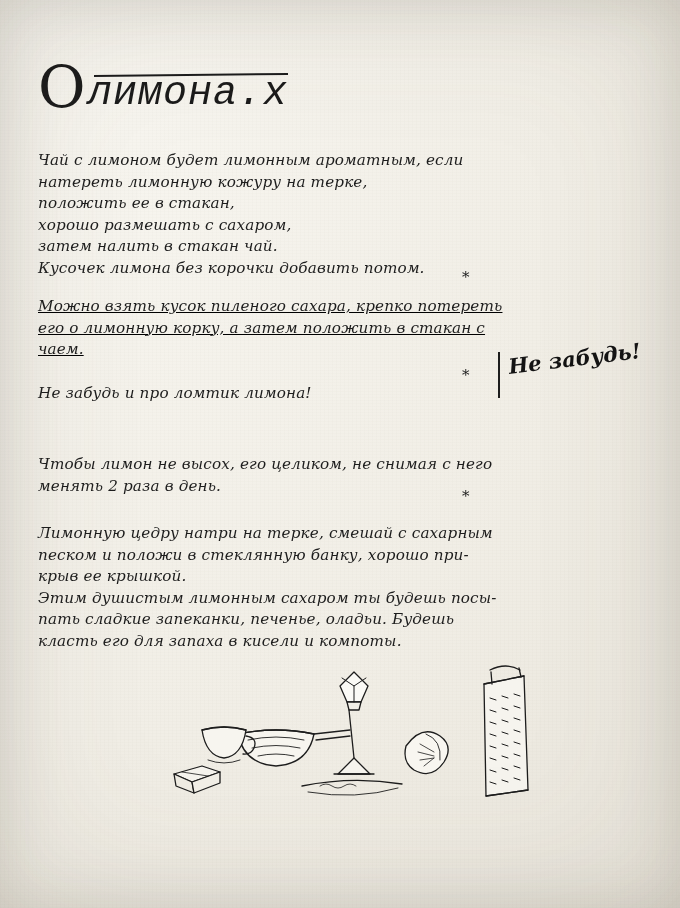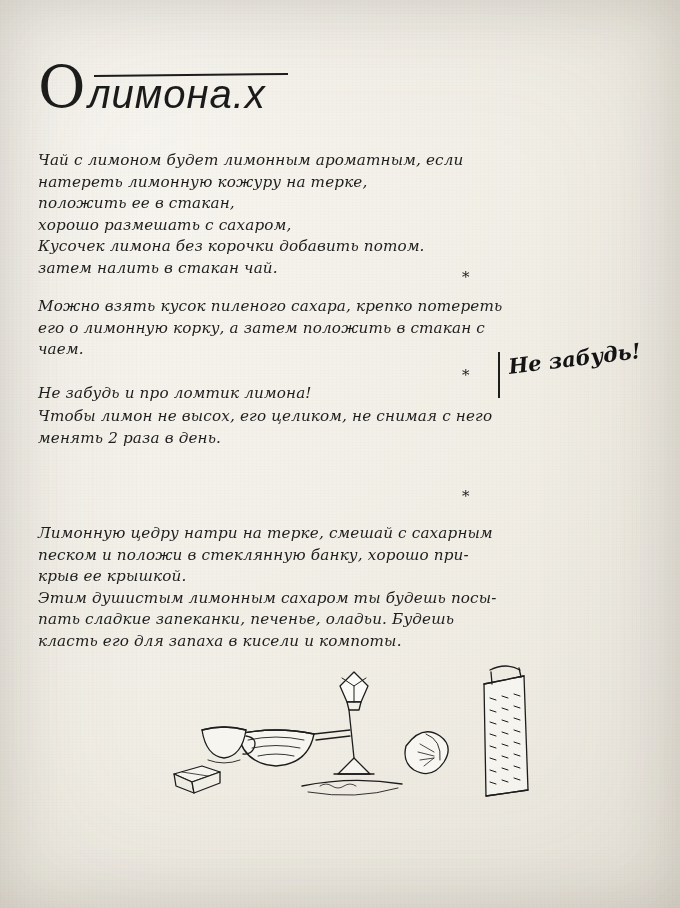--- a/index.html
+++ b/index.html
@@ -62,21 +62,21 @@
     font-family: "DejaVu Serif", serif;
     font-size: 58px;
     line-height: 58px;
     color: #1b1b1b;
     font-weight: 400;
   }
   .title-rest {
     position: absolute;
     left: 50px;
     top: 10px;
-    font-family: Liberation Sans, sans-serif;
+    font-family: Liberation Mono, monospace;
     font-style: italic;
     font-size: 40px;
     line-height: 44px;
     letter-spacing: 1px;
     color: #1b1b1b;
   }
   .title-underline {
     position: absolute;
     left: 56px;
     top: 12px;
@@ -160,44 +160,44 @@
       <span class="title-o">О</span>
       <span class="title-underline"></span>
       <span class="title-rest">лимона.х</span>
     </div>
 
     <div class="para" style="top:150px;">
       <p class="nojust">Чай с лимоном будет лимонным ароматным, если</p>
       <p class="nojust">натереть лимонную кожуру на терке,</p>
       <p class="nojust">положить ее в стакан,</p>
       <p class="nojust">хорошо размешать с сахаром,</p>
+      <p class="nojust">затем налить в стакан чай.</p>
       <p class="nojust">Кусочек лимона без корочки добавить потом.</p>
-      <p class="nojust">затем налить в стакан чай.</p>
     </div>
 
     <div class="aster" style="left:462px; top:268px;">*</div>
 
-    <div class="para" style="top:296px; width:510px;">
+    <div class="para" style="top:296px; width:510px;text-decoration:underline;">
       <p>Можно взять кусок пиленого сахара, крепко потереть</p>
       <p>его о лимонную корку, а затем положить в стакан с</p>
       <p class="nojust">чаем.</p>
     </div>
 
     <div class="aster" style="left:462px; top:366px;">*</div>
 
     <div class="note">
       <div class="note-rule"></div>
       <div class="note-text">Не забудь!</div>
     </div>
 
     <div class="para" style="top:383px;">
       <p class="nojust">Не забудь и про ломтик лимона!</p>
     </div>
 
-    <div class="para" style="top:406px; width:512px;">
+    <div class="para" style="top:454px; width:512px;">
       <p>Чтобы лимон не высох, его целиком, не снимая с него</p>
       <p class="nojust">менять 2 раза в день.</p>
     </div>
 
     <div class="aster" style="left:462px; top:487px;">*</div>
 
     <div class="para" style="top:523px; width:512px;">
       <p>Лимонную цедру натри на терке, смешай с сахарным</p>
       <p>песком и положи в стеклянную банку, хорошо при-</p>
       <p class="nojust">крыв ее крышкой.</p>

